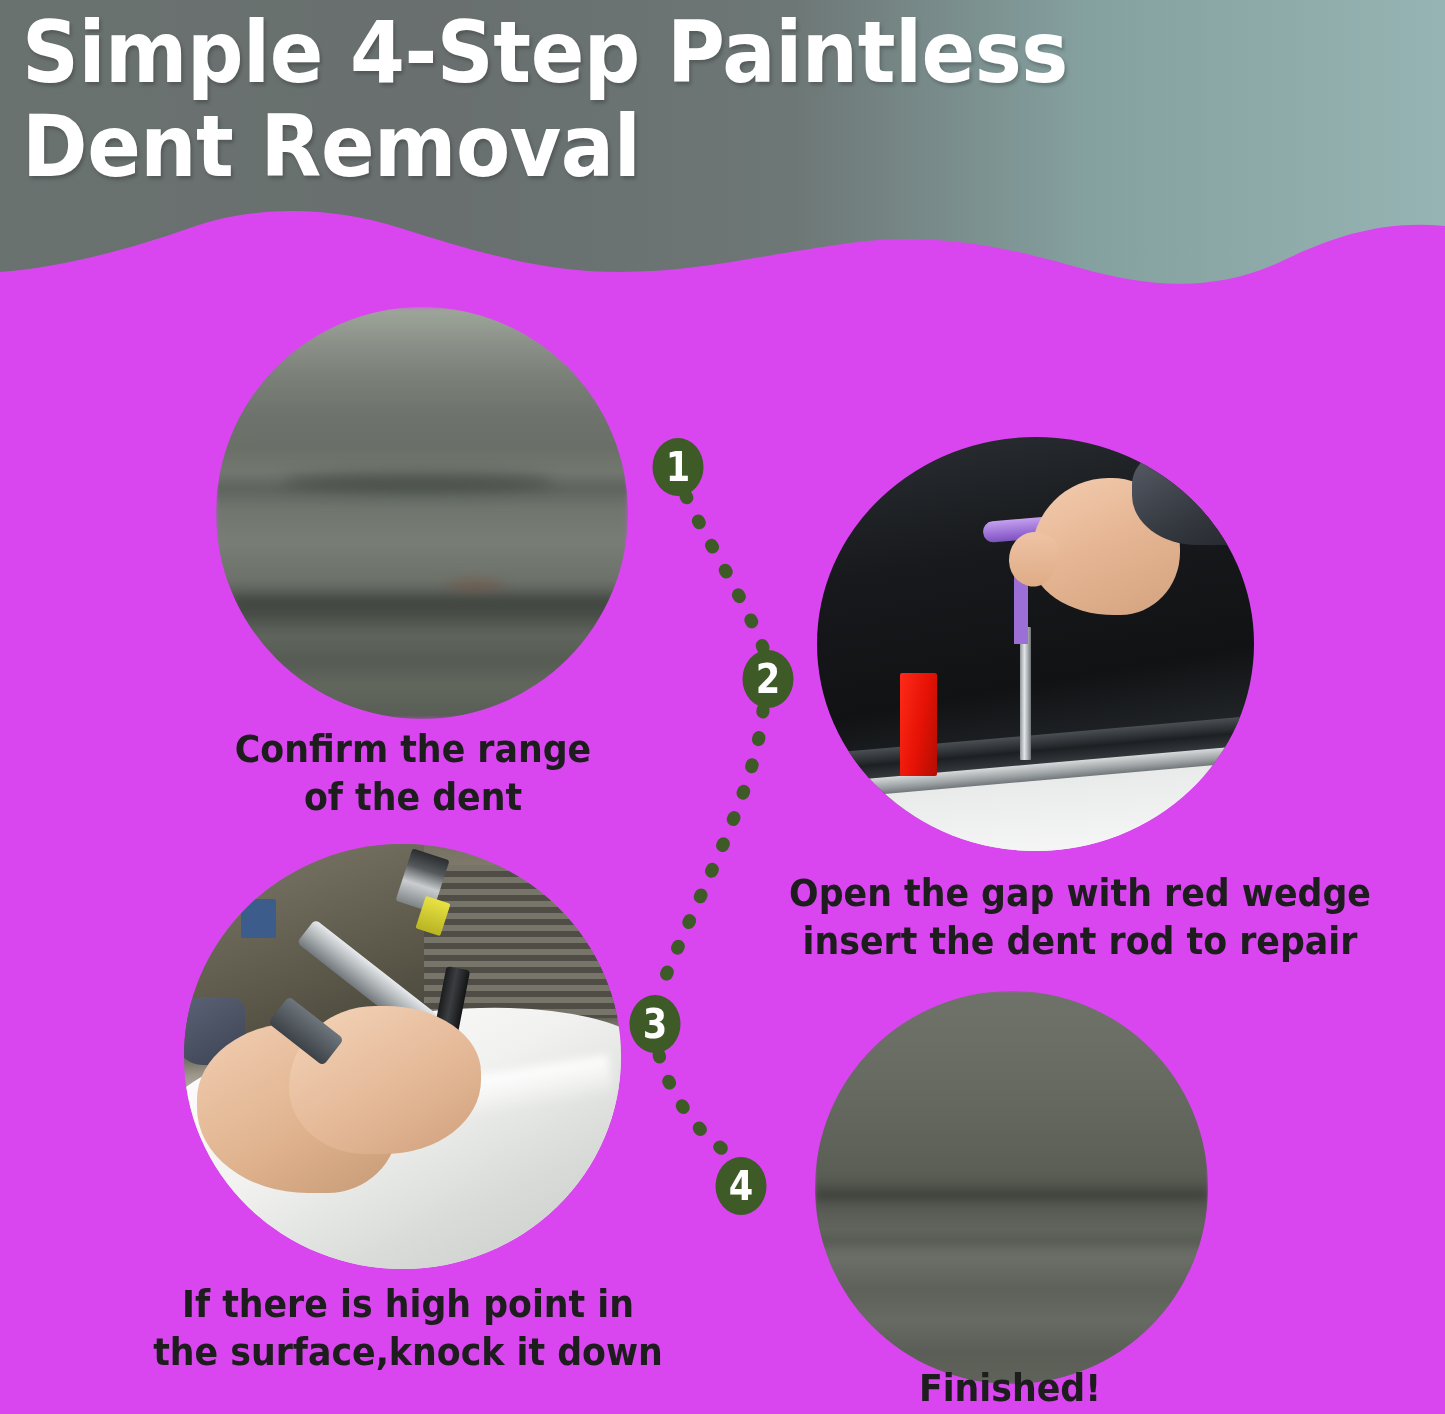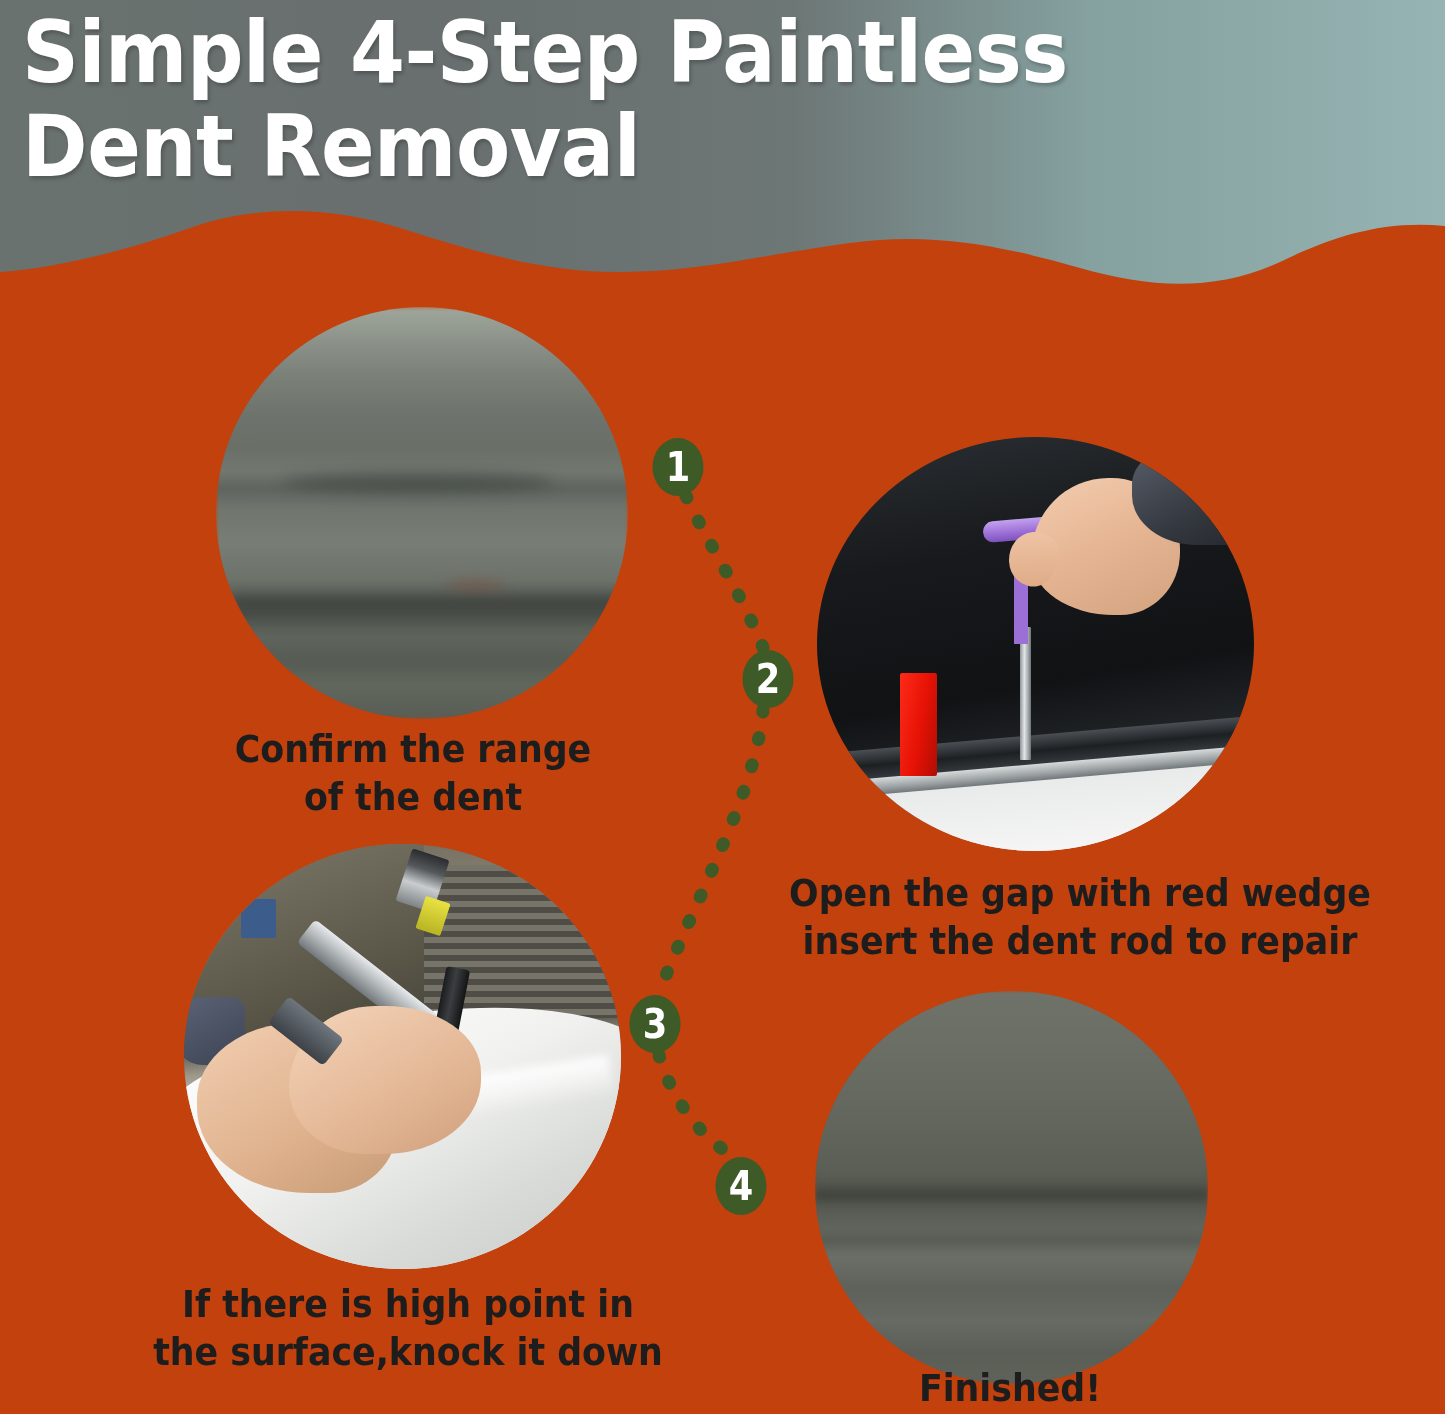--- a/index.html
+++ b/index.html
@@ -9,21 +9,21 @@
     height: 1414px;
     background: #ffffff;
     font-family: "Liberation Sans", sans-serif;
     overflow: hidden;
   }
 
   #page {
     position: relative;
     width: 1445px;
     height: 1414px;
-    background: #c2410c;
+    background: #d946ef;
     overflow: hidden;
   }
 
   
   #header {
     position: absolute;
     left: 0; top: 0;
     width: 1445px;
     height: 300px;
   }

